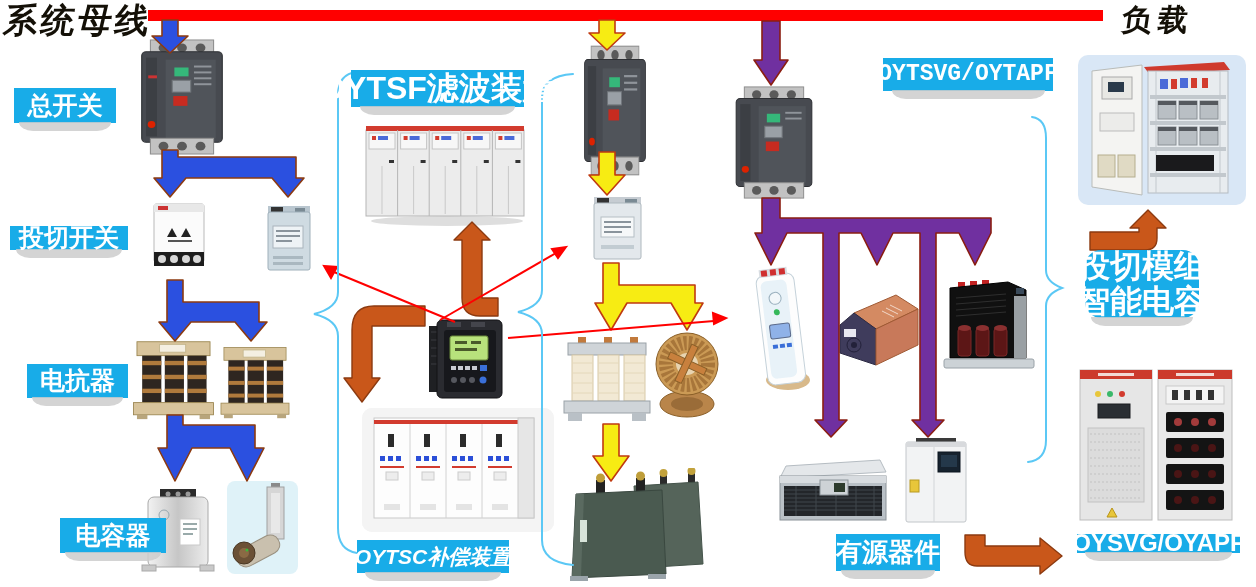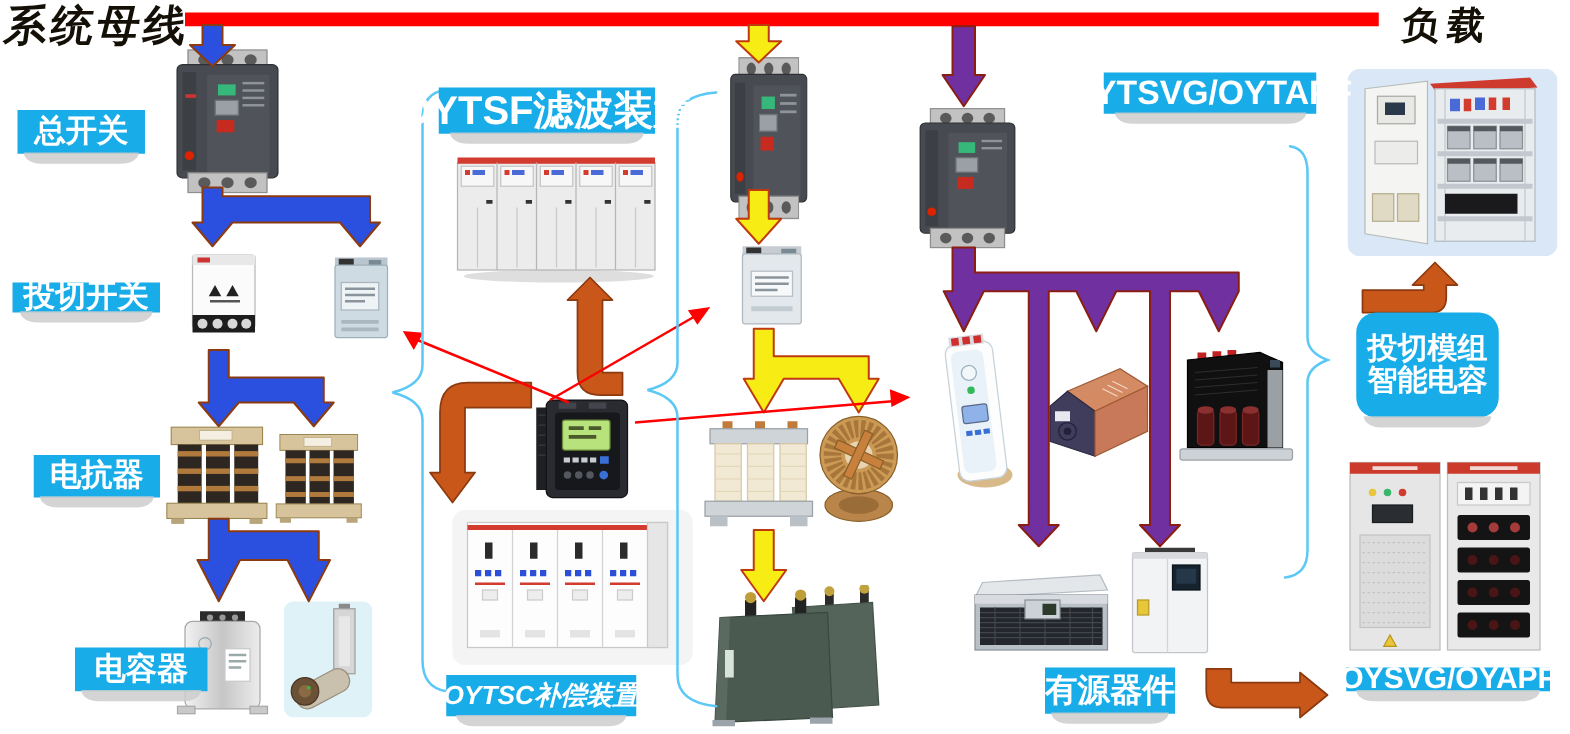--- a/index.html
+++ b/index.html
@@ -668,21 +668,21 @@
       <path d="M1032,117 Q1046,119 1046,138 L1046,270 Q1046,282 1062,288 Q1046,294 1046,306 L1046,440 Q1046,460 1028,462"></path>
     </g>
   </svg>
 
   <div class="tag" style="left:14px;top:88px;width:102px;height:35px;font-size:25px;">总开关</div>
   <div class="tag" style="left:10px;top:226px;width:118px;height:24px;font-size:25px;text-align:right;">投切开关</div>
   <div class="tag" style="left:27px;top:364px;width:101px;height:34px;font-size:25px;font-family:Liberation Serif, serif;">电抗器</div>
   <div class="tag" style="left:20px;top:518px;width:106px;height:35px;font-size:25px;margin-left:40px;">电容器</div>
   <div class="tag" style="left:351px;top:70px;width:173px;height:37px;font-size:32px;text-align:center;">OYTSF滤波装置</div>
   <div class="tag" style="left:357px;top:540px;width:152px;height:33px;font-size:21px;font-style:italic;">OYTSC补偿装置</div>
-  <div class="tag" style="left:883px;top:58px;width:170px;height:33px;font-size:27px;">OYTSVG/OYTAPF</div>
-  <div class="tag two-line" style="left:1085px;top:250px;width:114px;height:84px;font-size:24px;border-radius:16px;">
+  <div class="tag" style="left:883px;top:58px;width:170px;height:33px;font-size:23px;font-family:Liberation Mono, monospace;">OYTSVG/OYTAPF</div>
+  <div class="tag two-line" style="left:1085px;top:250px;width:114px;height:68px;font-size:32px;border-radius:16px;">
     <span>投切模组</span>
     <span>智能电容</span>
   </div>
   <div class="tag" style="left:836px;top:534px;width:104px;height:37px;font-size:26px;">有源器件</div>
   <div class="tag" style="left:1077px;top:534px;width:163px;height:19px;font-size:24px;">OYSVG/OYAPF</div>
 
 </div>
 
 </body></html>

